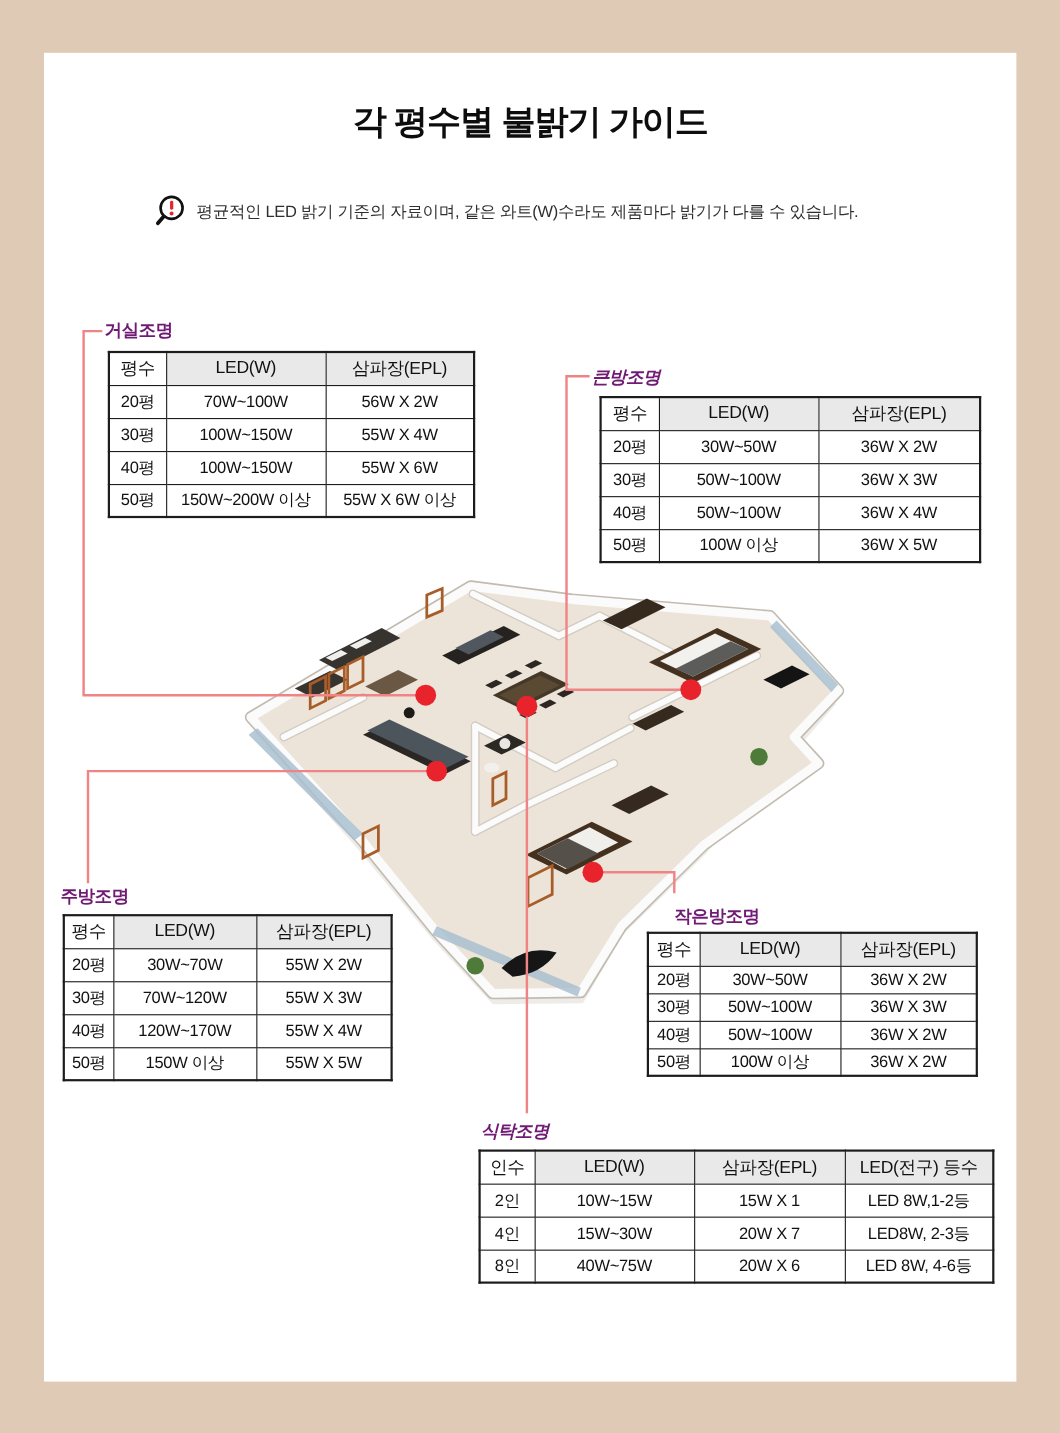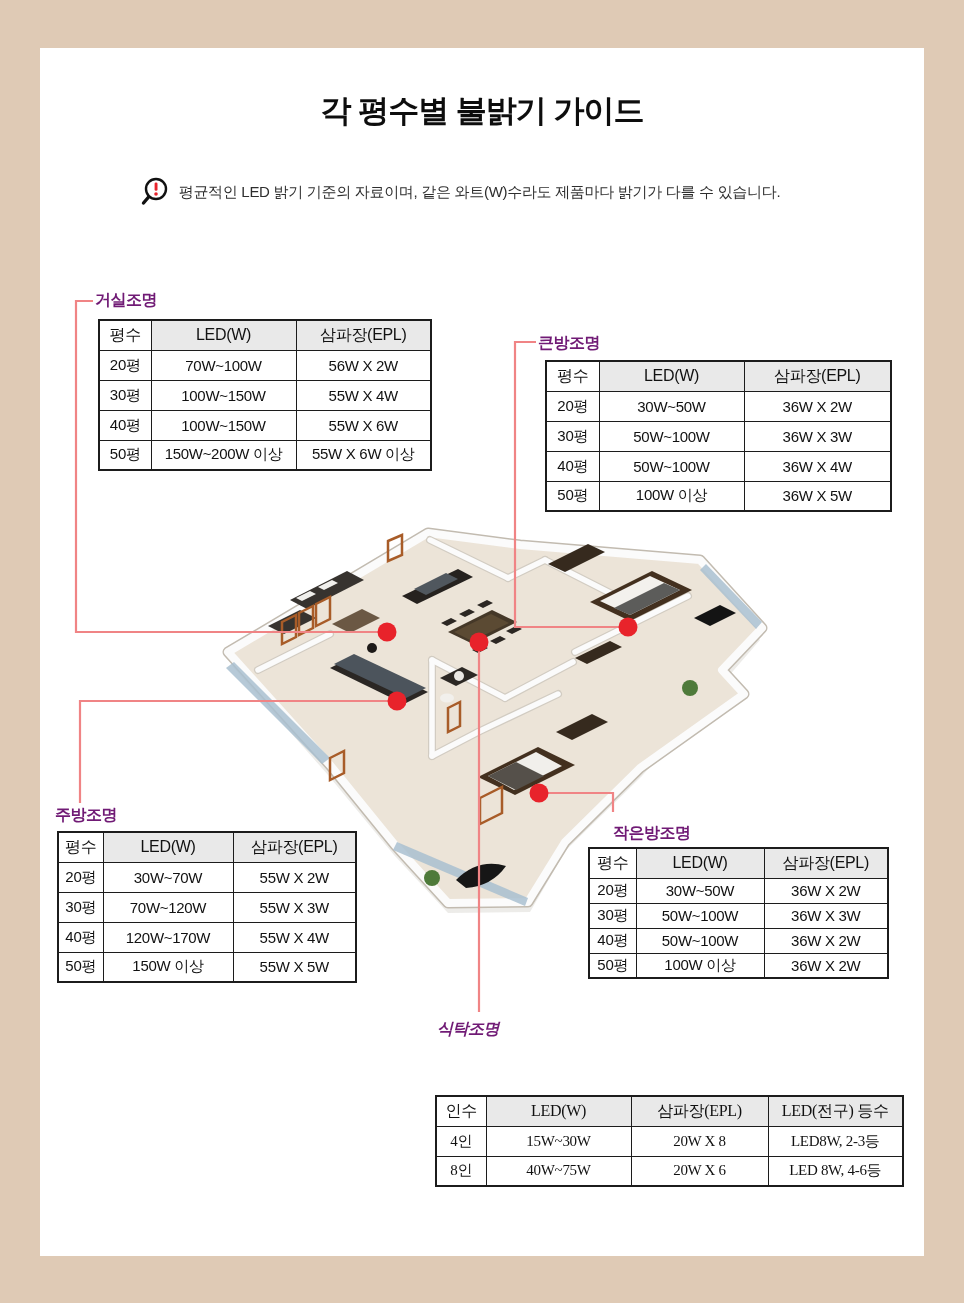--- a/index.html
+++ b/index.html
@@ -201,21 +201,21 @@
           <td>55W X 6W</td>
         </tr>
         <tr>
           <td>50평</td>
           <td>150W~200W 이상</td>
           <td>55W X 6W 이상</td>
         </tr>
       </tbody>
     </table>
 
-  <div class="tlabel" style="left:538px;top:333px;">큰방조명</div>
+  <div class="tlabel" style="left:538px;top:333px;font-style:italic;">큰방조명</div>
   <table class="guide t-std" style="left:545px;top:360px;width:345px;">
     <colgroup>
         <col style="width:53px">
         <col style="width:145px">
         <col style="width:147px">
       </colgroup>
   <thead>
         <tr>
           <th>평수</th>
           <th>LED(W)</th>
@@ -316,40 +316,46 @@
         </tr>
         <tr>
           <td>50평</td>
           <td>100W 이상</td>
           <td>36W X 2W</td>
         </tr>
       </tbody>
     </table>
 
   <div class="tlabel" style="left:437px;top:1019px;font-style:italic;">식탁조명</div>
-  <table class="guide t-std" style="left:435px;top:1095px;width:467px;font-family:Liberation Serif, serif;">
+  <table class="guide t-std" style="left:435px;top:1045px;width:467px;">
     <colgroup>
         <col style="width:50px">
         <col style="width:145px">
         <col style="width:137px">
         <col style="width:135px">
       </colgroup>
   <thead>
         <tr>
           <th>인수</th>
           <th>LED(W)</th>
           <th>삼파장(EPL)</th>
           <th>LED(전구) 등수</th>
         </tr>
       </thead>
       <tbody>
         <tr>
+          <td>2인</td>
+          <td>10W~15W</td>
+          <td>15W X 1</td>
+          <td>LED 8W,1-2등</td>
+        </tr>
+        <tr>
           <td>4인</td>
           <td>15W~30W</td>
-          <td>20W X 8</td>
+          <td>20W X 7</td>
           <td>LED8W, 2-3등</td>
         </tr>
         <tr>
           <td>8인</td>
           <td>40W~75W</td>
           <td>20W X 6</td>
           <td>LED 8W, 4-6등</td>
         </tr>
       </tbody>
     </table>

